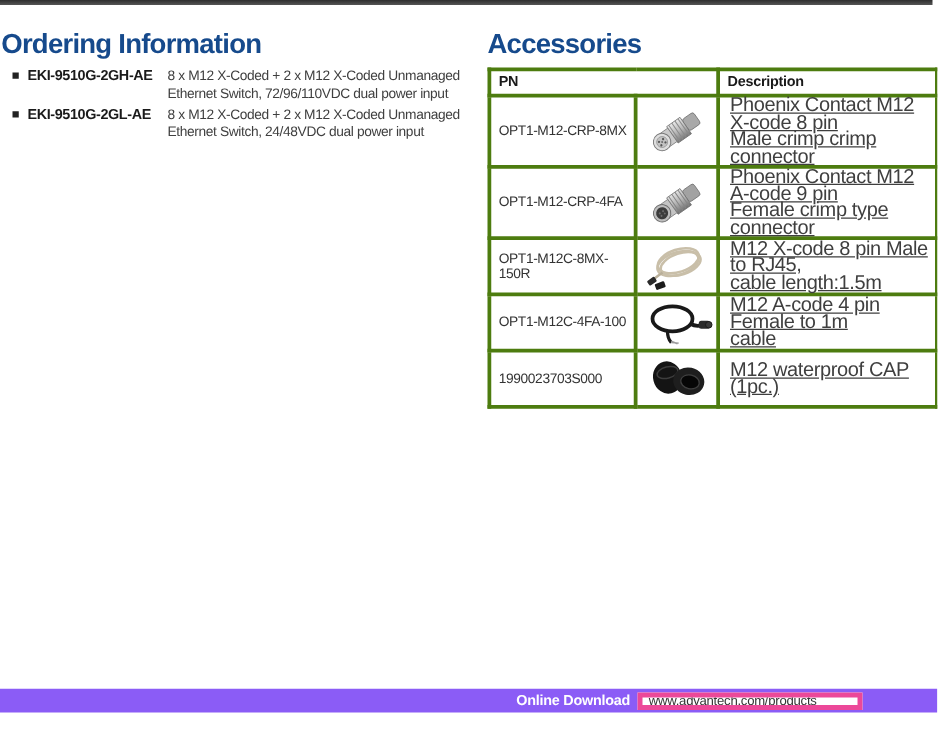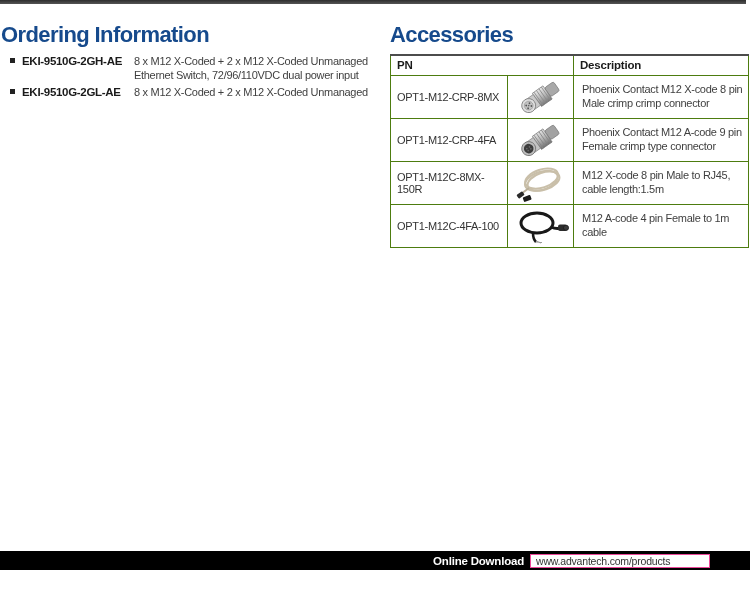--- a/index.html
+++ b/index.html
@@ -35,51 +35,51 @@
     width:236px;
   }
   .desc-line { display:block; }
 
   
   .acc-table {
     position:absolute; left:390px; top:54px; width:358px;
     border-collapse:collapse; table-layout:fixed;
     border-top:2px solid #4c4c4c;
   }
-  .acc-table th, .acc-table td { border:1px solid #4d7c0f; }
+  .acc-table th, .acc-table td { border:3px solid #4d7c0f; }
   .acc-table th {
     text-align:left; font-size:11.5px; font-weight:bold; color:#1a1a1a;
     padding:3px 0 3px 6px; height:20px; letter-spacing:-0.2px;
   }
   .acc-table td { height:43px; vertical-align:middle; }
   .col-pn { width:117px; }
   .col-img { width:66px; }
   .col-desc { width:175px; }
   .cell-pn {
     font-size:11px; color:#333; padding-left:6px; letter-spacing:-0.3px;
   }
   .cell-img { text-align:center; }
   .cell-img svg { display:block; margin:0 auto; }
   .cell-desc {
-    font-size:11px; color:#3f3f3f; line-height:13.5px; padding-left:8px;
-    padding-right:4px; letter-spacing:-0.3px;
+    font-size:16px; color:#3f3f3f; line-height:13.5px; padding-left:8px;
+    padding-right:4px; letter-spacing:-0.3px;text-decoration:underline;
   }
 
   
   .footer-bar {
     position:absolute; left:0; top:551px; width:750px; height:19px;
-    background:#000000; display:flex; align-items:center;
-    justify-content:flex-end; padding-right:40px;
+    background:#8b5cf6; display:flex; align-items:center;
+    justify-content:flex-end; padding-right:60px;
   }
   .footer-label {
     color:#ffffff; font-weight:bold; font-size:11.5px; letter-spacing:-0.2px;
     margin-right:6px; white-space:nowrap;
   }
   .footer-urlbox {
-    width:180px; height:14px; background:#ffffff; border:1px solid #ec4899;
+    width:180px; height:14px; background:#ffffff; border:4px solid #ec4899;
     display:flex; align-items:center; padding-left:5px;
     font-size:10.5px; color:#333; letter-spacing:-0.2px; overflow:hidden;
   }
 </style>
 </head>
 <body>
 
 <div class="page">
 
   <div class="top-rule"></div>
@@ -95,20 +95,21 @@
       <span class="ordering-desc">
         <span class="desc-line">8 x M12 X-Coded + 2 x M12 X-Coded Unmanaged</span>
         <span class="desc-line">Ethernet Switch, 72/96/110VDC dual power input</span>
       </span>
     </div>
     <div class="ordering-item">
       <span class="bullet-square"></span>
       <span class="ordering-pn">EKI-9510G-2GL-AE</span>
       <span class="ordering-desc">
         <span class="desc-line">8 x M12 X-Coded + 2 x M12 X-Coded Unmanaged</span>
+        <span class="desc-line">Ethernet Switch, 24/48VDC dual power input</span>
       </span>
     </div>
   </div>
 
   <table class="acc-table">
     <colgroup>
       <col class="col-pn">
         <col class="col-img">
         <col class="col-desc">
     </colgroup>
@@ -212,20 +213,35 @@
           <path d="M24 28 C24 32 25 35 27 37" fill="none" stroke="#191919" stroke-width="2.6"></path>
           <path d="M27 36 l5 2 M27 37 l6 0.5" stroke="#9a9a9a" stroke-width="1.1"></path>
         </svg>
       </td>
       <td class="cell-desc">
         <span class="desc-line">M12 A-code 4 pin Female to 1m</span>
         <span class="desc-line">cable</span>
       </td>
     </tr>
 
+    <tr>
+      <td class="cell-pn">1990023703S000</td>
+      <td class="cell-img">
+        <svg width="64" height="42" viewBox="0 0 64 42">
+          <ellipse cx="24" cy="20" rx="11.5" ry="13" transform="rotate(-14 24 20)" fill="#141414"></ellipse>
+          <ellipse cx="24" cy="16" rx="8.5" ry="4.5" transform="rotate(-14 24 16)" fill="none" stroke="#3d3d3d" stroke-width="1.2"></ellipse>
+          <ellipse cx="41" cy="23" rx="12.5" ry="11" transform="rotate(12 41 23)" fill="#1e1e1e"></ellipse>
+          <ellipse cx="42" cy="23.5" rx="7.5" ry="5.5" transform="rotate(12 42 23.5)" fill="#060606" stroke="#404040" stroke-width="1"></ellipse>
+        </svg>
+      </td>
+      <td class="cell-desc">
+        <span class="desc-line">M12 waterproof CAP (1pc.)</span>
+        <span class="desc-line"></span>
+      </td>
+    </tr>
   </tbody>
     </table>
 
   <div class="footer-bar">
     <span class="footer-label">Online Download</span>
     <span class="footer-urlbox">www.advantech.com/products</span>
   </div>
 
 </div>
 

